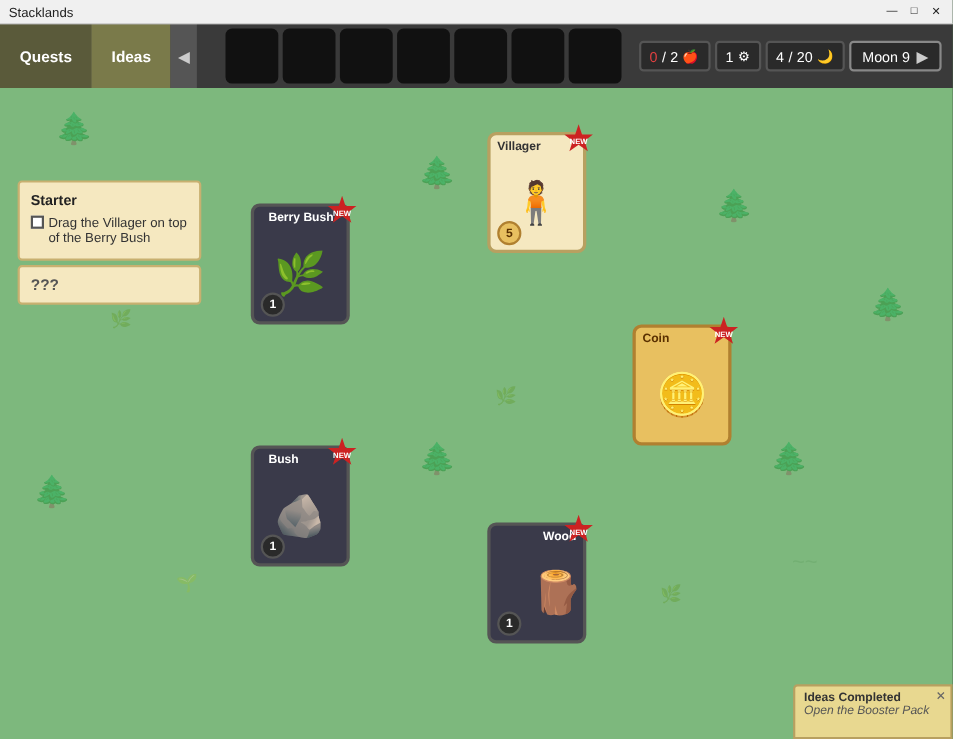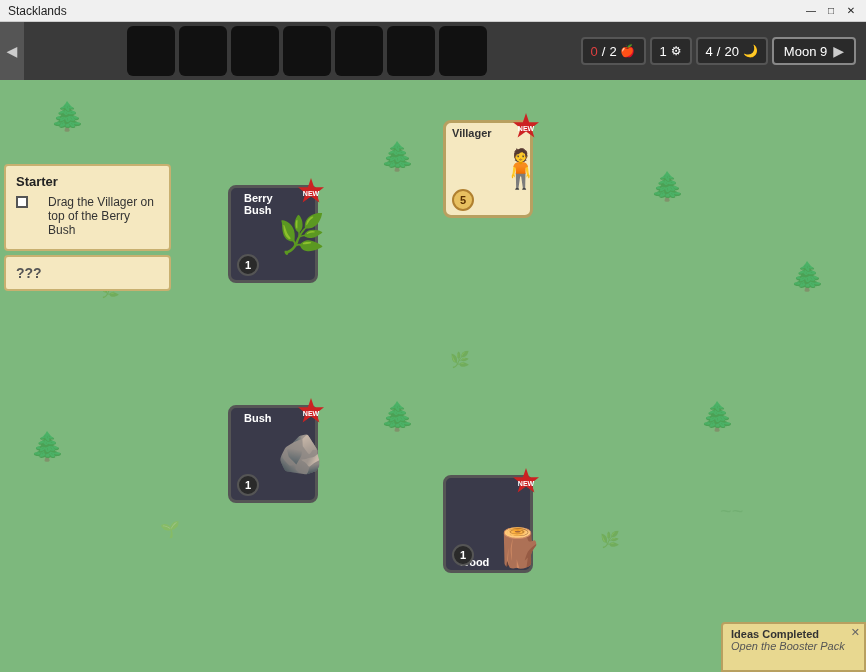--- a/index.html
+++ b/index.html
@@ -116,21 +116,21 @@
     .card-slot {
       width: 48px;
       height: 50px;
       background: #111;
       border-radius: 6px;
     }
 
     
     #left-panel {
       position: absolute;
-      top: 80px; left: 0;
+      top: 80px; left: 12px;
       width: 175px;
       z-index: 40;
     }
     .quest-panel {
       background: #f5e8c0;
       border: 2px solid #c8b070;
       border-radius: 4px;
       padding: 8px 10px;
       margin: 4px;
       font-size: 12px;
@@ -138,21 +138,21 @@
     }
     .quest-panel h3 {
       font-size: 13px;
       font-weight: bold;
       margin-bottom: 6px;
       color: #222;
     }
     .quest-item {
       display: flex;
       align-items: flex-start;
-      gap: 20px;
+      gap: 4px;
       margin-bottom: 4px;
     }
     .quest-checkbox {
       width: 12px; height: 12px;
       border: 2px solid #555;
       background: #fff;
       flex-shrink: 0;
       margin-top: 1px;
     }
     .quest-unlock-text {
@@ -203,25 +203,25 @@
       position: absolute;
       font-size: 16px;
       opacity: 0.35;
       color: #5a9a5a;
     }
 
     
     .card {
       position: absolute;
       width: 90px;
-      height: 98px;
+      height: 110px;
       border-radius: 8px;
       border: 3px solid #555;
       display: flex;
-      flex-direction: row;
+      flex-direction: column;
       cursor: grab;
     }
     .card-dark {
       background: #3a3a4a;
       border-color: #555;
     }
     .card-light {
       background: #f5e8c0;
       border-color: #b8a060;
     }
@@ -312,20 +312,22 @@
   <div id="title-bar-controls">
     <div class="title-btn">—</div>
     <div class="title-btn">□</div>
     <div class="title-btn">✕</div>
   </div>
 </div>
 
 <div id="top-panel">
 
   <div id="tabs-area">
+    <button class="tab">Quests</button>
+    <button class="tab active">Ideas</button>
     <div class="tab-collapse">◀</div>
   </div>
 
   <div id="card-slots">
     <div class="card-slot"></div>
     <div class="card-slot"></div>
     <div class="card-slot"></div>
     <div class="card-slot"></div>
     <div class="card-slot"></div>
     <div class="card-slot"></div>
@@ -407,20 +409,32 @@
     </div>
     <div class="card-badge card-badge-gold">5</div>
     <div class="new-star" style="position:absolute; top:-12px; right:-12px;">
       <svg viewBox="0 0 32 32">
           <polygon points="16,2 19.1,11.3 29,11.3 21.4,17.2 24.4,26.5 16,20.6 7.6,26.5 10.6,17.2 3,11.3 12.9,11.3" fill="#cc2222"></polygon>
           <text x="16" y="20" text-anchor="middle" font-size="7" font-weight="bold" fill="white">NEW</text>
         </svg>
     </div>
   </div>
 
+  <div class="card card-gold" style="left:575px; top:215px;">
+    <span class="card-title card-title-gold">Coin</span>
+    <div class="card-body">
+      <span style="font-size:38px;">🪙</span>
+    </div>
+    <div class="new-star" style="position:absolute; top:-12px; right:-12px;">
+      <svg viewBox="0 0 32 32">
+          <polygon points="16,2 19.1,11.3 29,11.3 21.4,17.2 24.4,26.5 16,20.6 7.6,26.5 10.6,17.2 3,11.3 12.9,11.3" fill="#cc2222"></polygon>
+          <text x="16" y="20" text-anchor="middle" font-size="7" font-weight="bold" fill="white">NEW</text>
+        </svg>
+    </div>
+  </div>
 
   <div class="card card-dark" style="left:228px; top:325px;">
     <span class="card-title card-title-dark">Bush</span>
     <div class="card-body">
       <span style="font-size:38px;">🪨</span>
     </div>
     <div class="card-badge">1</div>
     <div class="new-star" style="position:absolute; top:-12px; right:-12px;">
       <svg viewBox="0 0 32 32">
           <polygon points="16,2 19.1,11.3 29,11.3 21.4,17.2 24.4,26.5 16,20.6 7.6,26.5 10.6,17.2 3,11.3 12.9,11.3" fill="#cc2222"></polygon>

